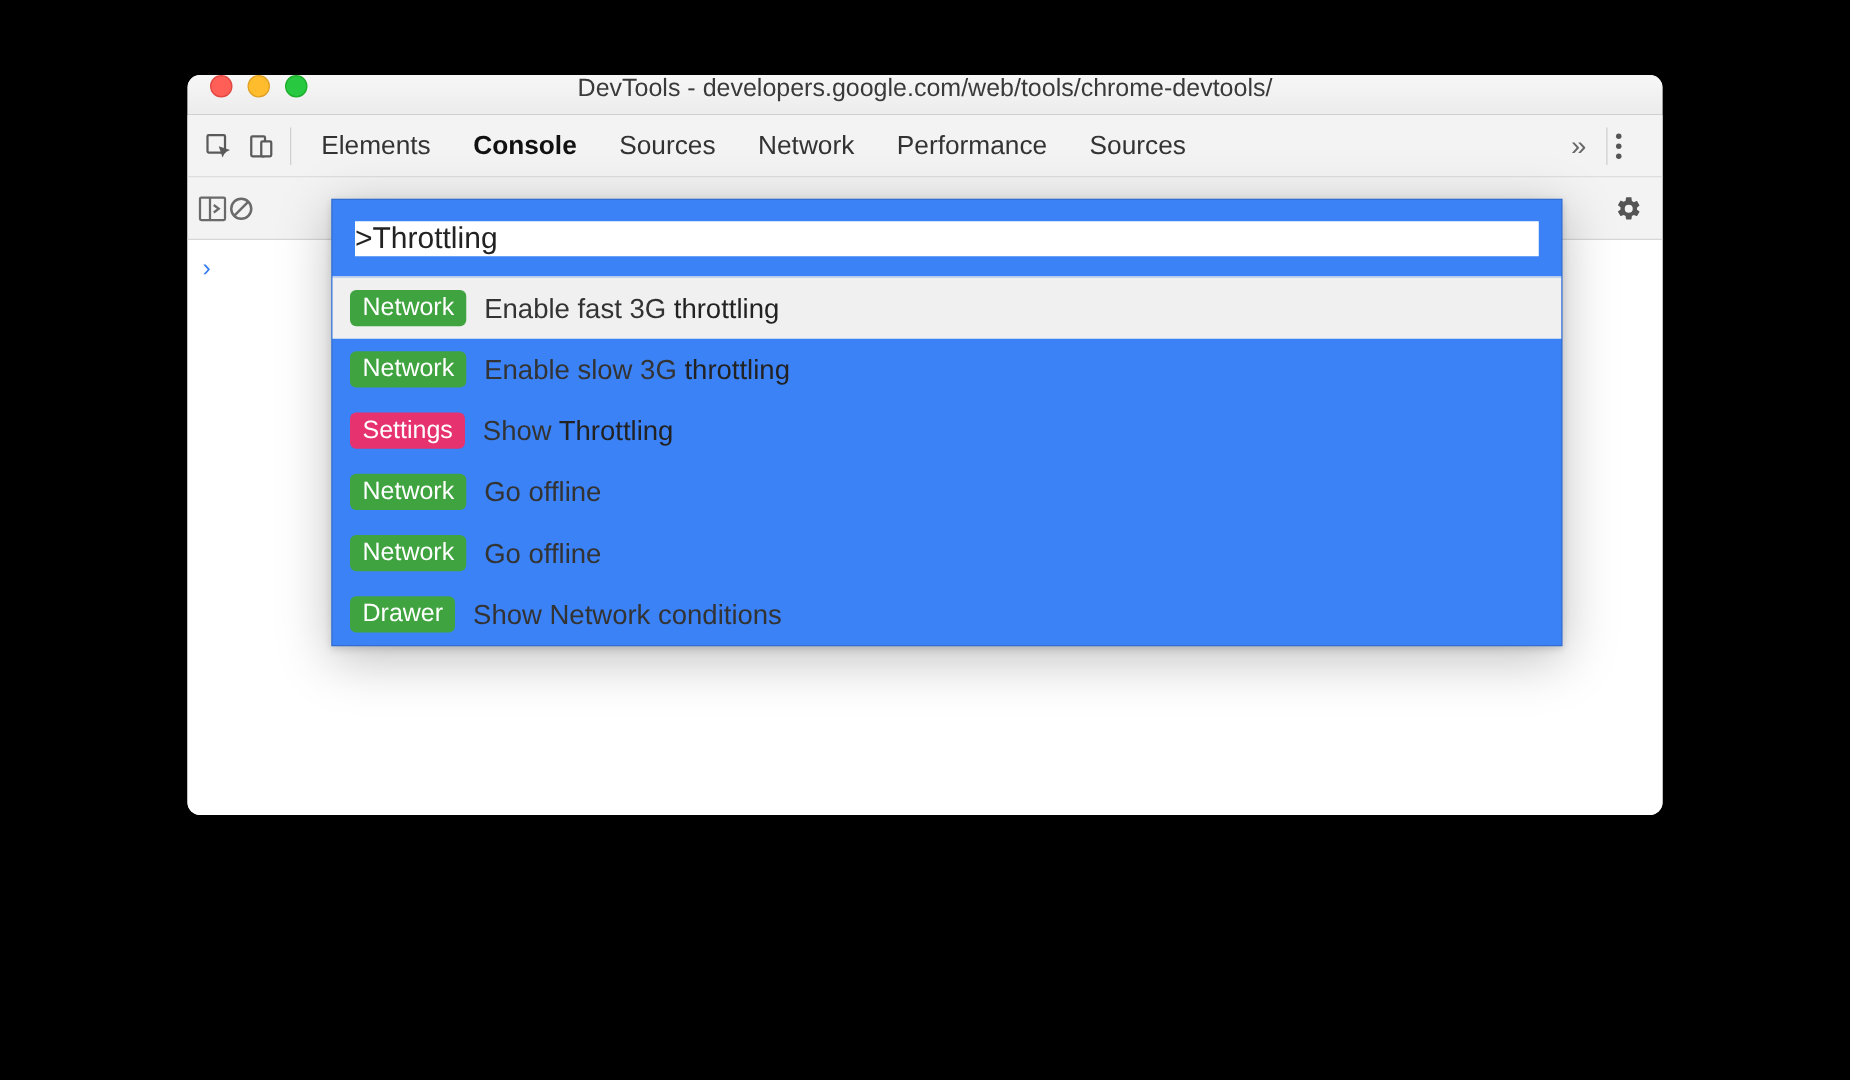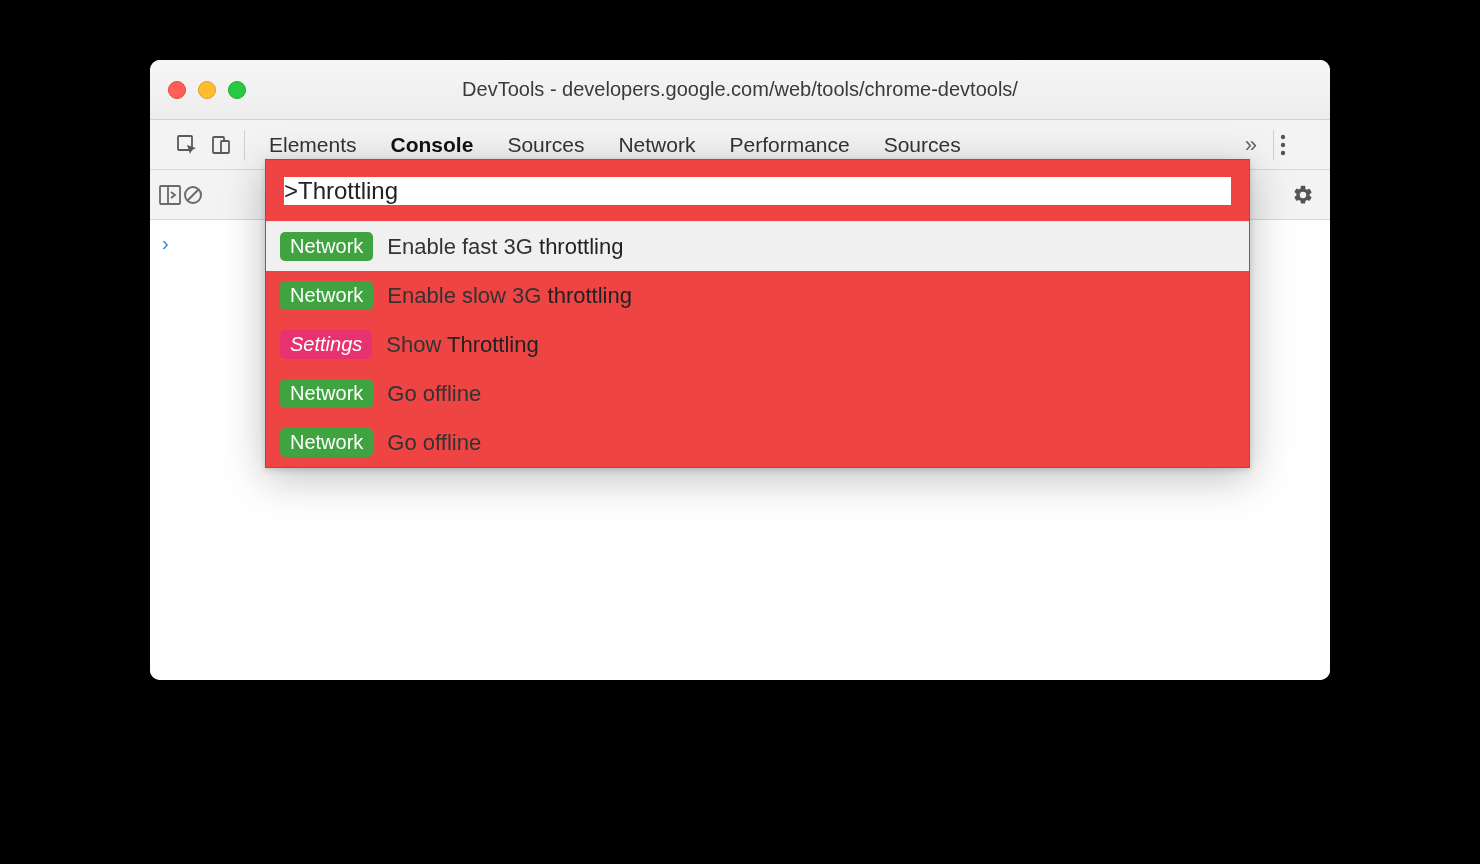--- a/index.html
+++ b/index.html
@@ -14,27 +14,26 @@
   }
   .window {
     width: 1180px;
     background: #fff;
     border-radius: 10px;
     box-shadow: 0 25px 60px rgba(0,0,0,0.6);
     overflow: visible;
     position: relative;
   }
   .titlebar {
-    height: 60px;
+    height: 32px;
     background: linear-gradient(#f7f7f7, #ececec);
     border-bottom: 1px solid #d0d0d0;
     border-top-left-radius: 10px;
     border-top-right-radius: 10px;
     display: flex;
-    align-items: center;
     position: relative;
   }
   .traffic-lights {
     display: flex;
     gap: 12px;
     padding-left: 18px;
   }
   .tl { width: 18px; height: 18px; border-radius: 50%; }
   .tl.red    { background: #ff5f57; border: 1px solid #e14640; }
   .tl.yellow { background: #ffbd2e; border: 1px solid #dfa023; }
@@ -46,21 +45,21 @@
     font-size: 20px;
     color: #3a3a3a;
     pointer-events: none;
   }
   .toolbar {
     height: 50px;
     background: #f3f3f3;
     border-bottom: 1px solid #d7d7d7;
     display: flex;
     align-items: center;
-    padding: 0 20px;
+    padding: 0 8px;
   }
   .toolbar .icon-btn {
     width: 34px; height: 34px;
     display: flex; align-items: center; justify-content: center;
     color: #5a5a5a;
     cursor: pointer;
   }
   .vsep { width: 1px; height: 30px; background: #cfcfcf; margin: 0 6px; }
   .tabs { display: flex; gap: 34px; margin-left: 18px; flex: 1; align-items: center; }
   .tab { font-size: 21px; color: #333; cursor: pointer; }
@@ -93,21 +92,21 @@
     color: #367cf1;
     font-size: 20px;
   }
 
   
   .cmd-menu {
     position: absolute;
     top: 99px; 
     left: 115px;
     width: 985px;
-    background: #ef4444;
+    background: #3b82f6;
     border: 1px solid rgba(0,0,0,0.15);
     box-shadow: 0 10px 40px rgba(0,0,0,0.25), 0 2px 6px rgba(0,0,0,0.15);
     z-index: 50;
   }
   .cmd-input-row {
     height: 62px;
     display: flex;
     align-items: center;
     padding: 0 18px;
     border-bottom: 1px solid #e5e5e5;
@@ -132,21 +131,21 @@
   .cmd-item.selected { background: #f0f0f0; }
   .badge {
     display: inline-block;
     padding: 3px 10px 4px 10px;
     border-radius: 5px;
     color: #fff;
     font-size: 20px;
     line-height: 1.1;
   }
   .badge.green { background: #3fa33f; }
-  .badge.pink  { background: #e6326e; font-style: italic; }
+  .badge.pink  { background: #e6326e; }
   .cmd-text b { font-weight: 400; color: #222; }
 
   svg { display: block; }
 </style>
 </head>
 <body>
 
 <div class="window">
 
   <div class="titlebar">
@@ -234,16 +233,20 @@
           <span class="cmd-text">Show <b>Throttling</b></span>
         </div>
         <div class="cmd-item">
           <span class="badge green">Network</span>
           <span class="cmd-text">Go offline</span>
         </div>
         <div class="cmd-item">
           <span class="badge green">Network</span>
           <span class="cmd-text">Go offline</span>
         </div>
+        <div class="cmd-item">
+          <span class="badge green">Drawer</span>
+          <span class="cmd-text">Show Network conditions</span>
+        </div>
       </div>
   </div>
 
 </div>
 
 </body></html>

